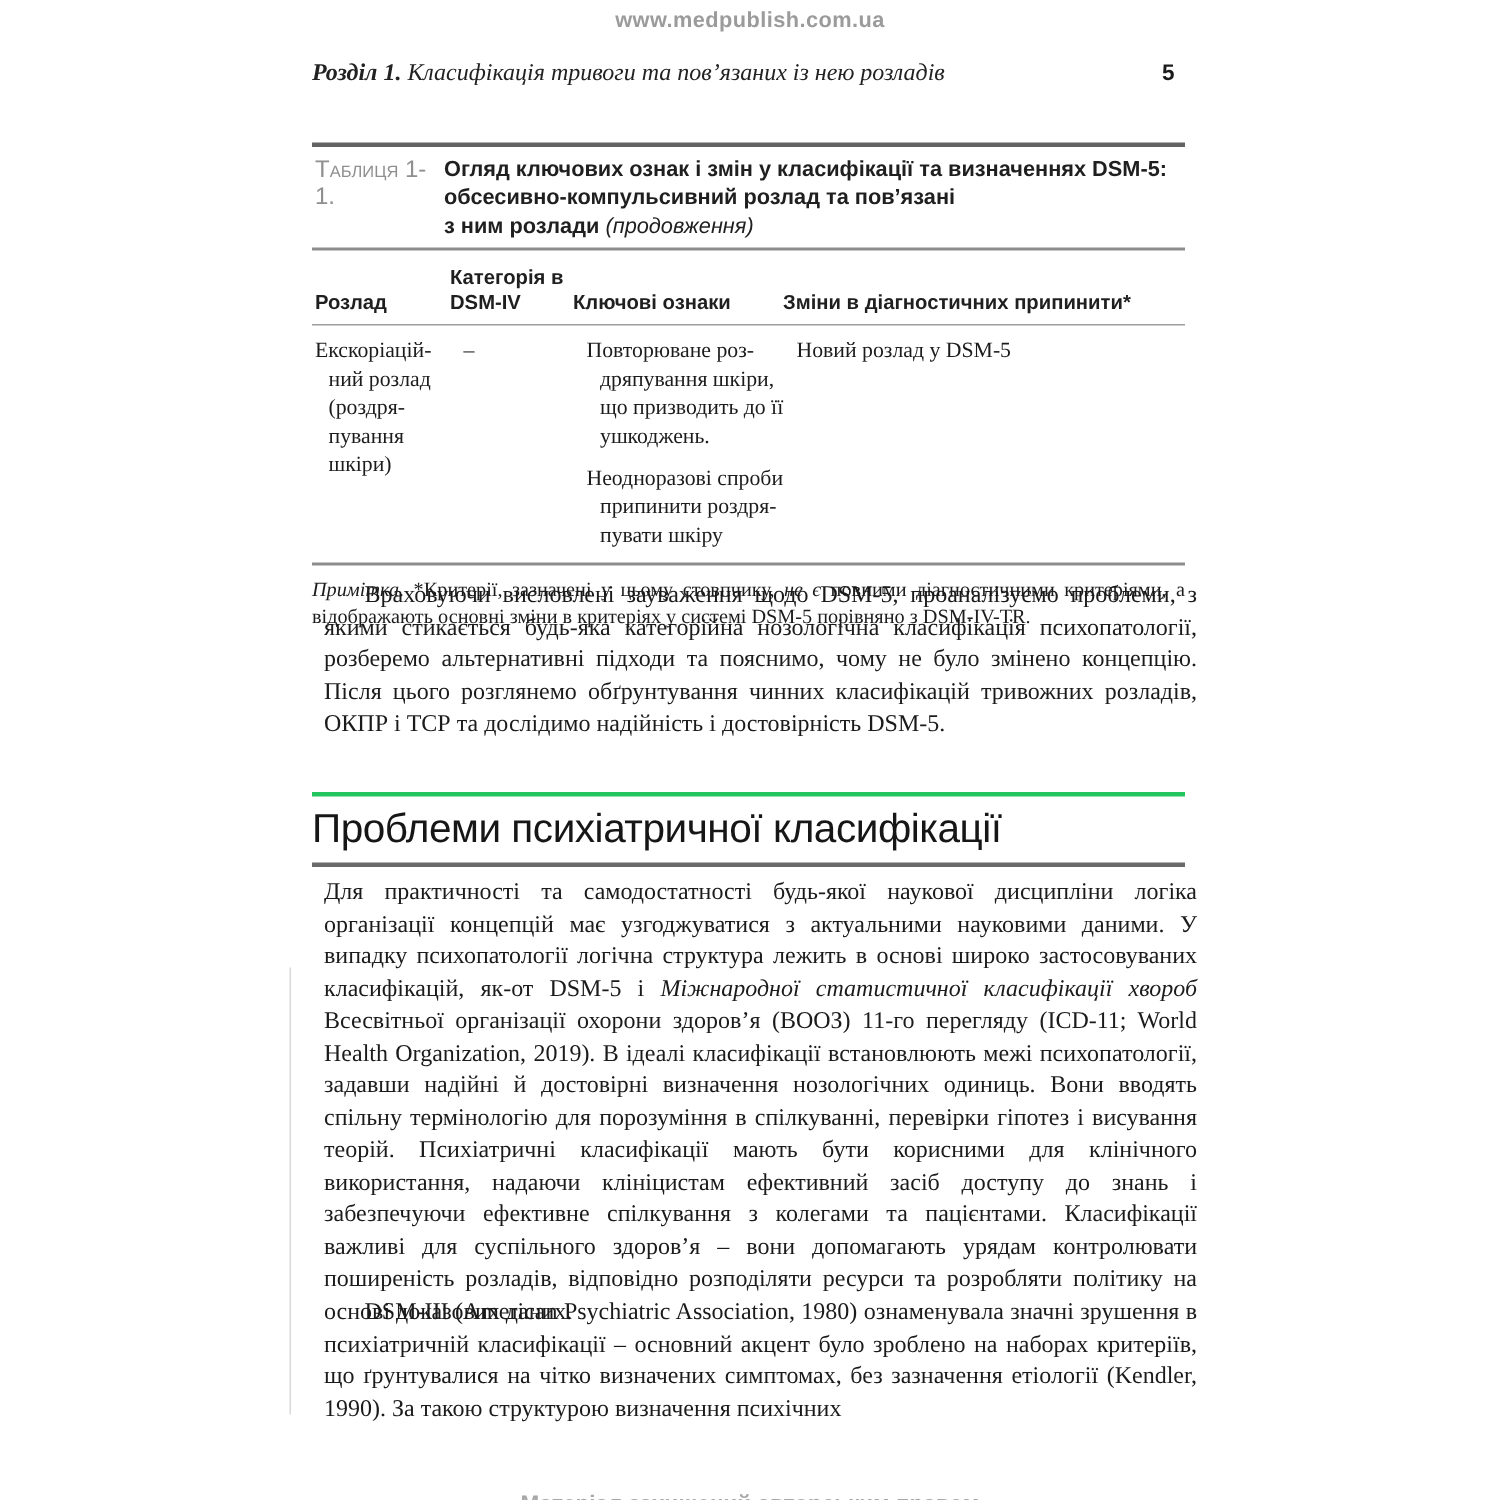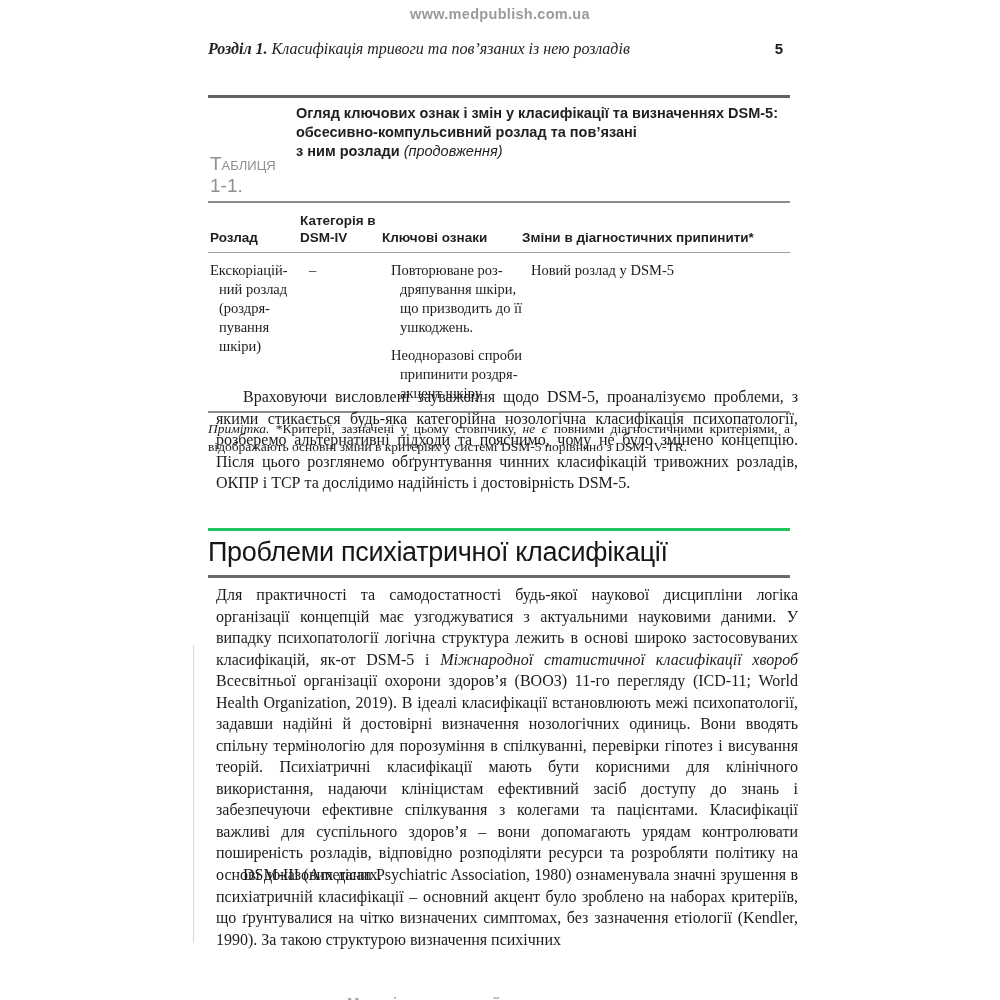--- a/index.html
+++ b/index.html
@@ -52,25 +52,24 @@
     font-family: "Liberation Sans", sans-serif;
   }
   .rule-thick { height: 3px; background: #636363; }
   .rule-med   { height: 2px; background: #8d8d8d; }
   .rule-thin  { height: 1px; background: #9e9e9e; }
 
   .t-caption { display: flex; padding: 6px 0 4px 2px; }
   .t-label {
     flex: none;
     width: 86px;
-    font-size: 19px;
+    font-size: 16px;
     color: #8f8f8f;
     font-variant: small-caps;
     padding-top: 1px;
-    margin-top: 48px;
   }
   .t-title {
     flex: 1;
     font-weight: 700;
     font-size: 14.5px;
     line-height: 19px;
     color: #1f1f1f;
     white-space: pre-line;
   }
   .t-cont { font-weight: 400; font-style: italic; }
@@ -211,21 +210,21 @@
 пування
 шкіри)</div>
       <div class="bc2">–</div>
       <div class="bc3">
         <div class="hang">Повторюване роз-
 дряпування шкіри,
 що призводить до її
 ушкоджень.</div>
         <div class="hang kf2">Неодноразові спроби
 припинити роздря-
-акцент шкіру</div>
+пувати шкіру</div>
       </div>
       <div class="bc4">Новий розлад у DSM-5</div>
     </div>
 
     <div class="rule-med"></div>
 
     <div class="t-note">
       <span class="it">Примітка.</span><span> *Критерії, зазначені у цьому стовпчику, </span><span class="it">не є</span><span> повними діагностичними критеріями, а відображають основні зміни в критеріях у системі DSM-5 порівняно з DSM-IV-TR.</span>
     </div>
   </div>

